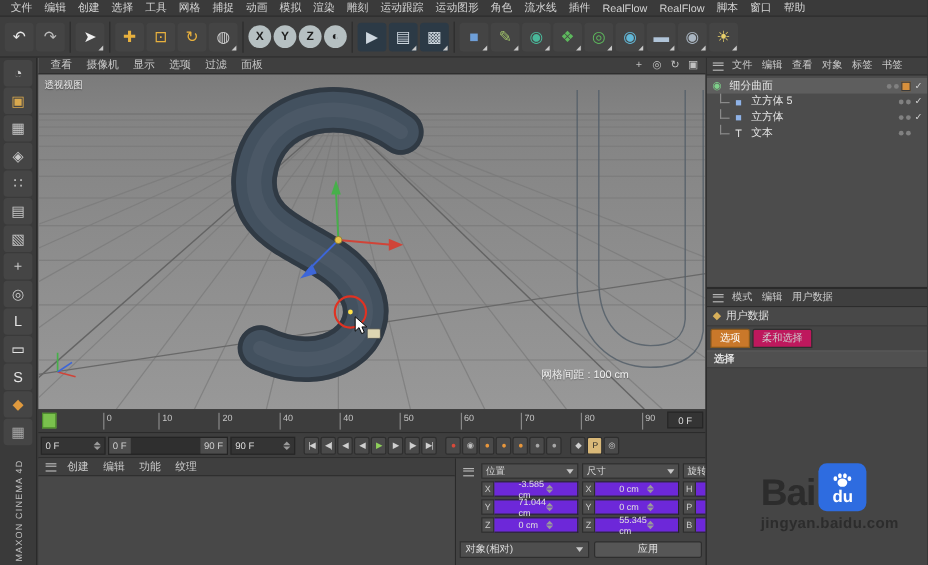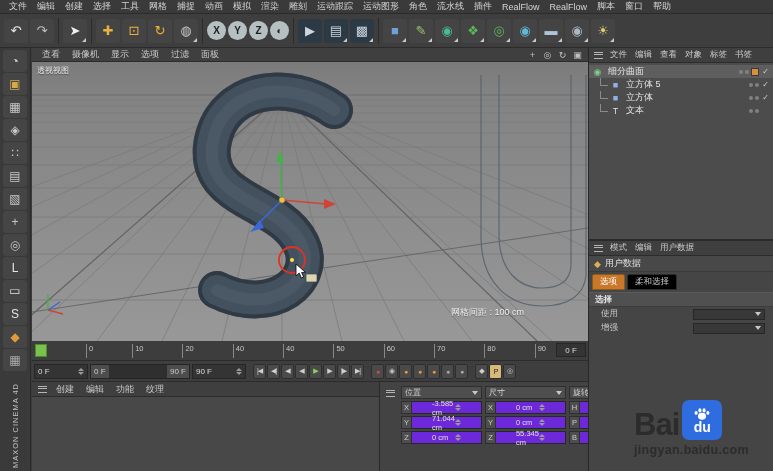--- a/index.html
+++ b/index.html
@@ -122,33 +122,33 @@
   .vdot{width:4px;height:4px;border-radius:50%;background:#818181;}
   .tree-check{font-size:8px;color:#cfcfcf;width:9px;text-align:center;}
   .tree-tag{display:none;width:8px;height:8px;background:#d8903c;border:1px solid #3a3a3a;box-sizing:border-box;}
   .tree-row.tagged .tree-tag{display:block;}
 
   .am{flex:1;display:flex;flex-direction:column;overflow:hidden;}
   .am-tool{height:15px;display:flex;align-items:center;font-size:9px;color:#e0e0e0;padding:0 5px;background:#484848;
            border-bottom:1px solid #3a3a3a;flex:0 0 auto;}
   .am-tool-icon{color:#d8b05a;margin-right:4px;font-size:9px;}
   .am-tabs{display:flex;padding:2px 3px 0 3px;gap:2px;flex:0 0 auto;}
-  .am-tab{font-size:8.5px;color:#ccc;background:#000000;border:1px solid #2e2e2e;padding:1px 7px;border-radius:2px 2px 0 0;}
+  .am-tab{font-size:8.5px;color:#ccc;background:#be185d;border:1px solid #2e2e2e;padding:1px 7px;border-radius:2px 2px 0 0;}
   .am-tab.active{background:var(--accent);color:#fff;border-color:#8a5a1e;}
   .am-section{height:13px;display:flex;align-items:center;font-weight:bold;font-size:8.5px;color:#e2e2e2;background:#505050;
               border-top:1px solid #5a5a5a;border-bottom:1px solid #3c3c3c;padding:0 6px;margin-top:2px;flex:0 0 auto;}
   .am-row{display:flex;align-items:center;height:13px;font-size:8.5px;color:#cfcfcf;padding:0 6px 0 12px;flex:0 0 auto;}
   .am-label{width:88px;white-space:nowrap;overflow:hidden;}
   .chk{width:9px;height:9px;background:#383838;border:1px solid #272727;font-size:7px;line-height:9px;text-align:center;
        color:#e0e0e0;margin-left:4px;box-sizing:content-box;}
   .am-vrow{display:flex;align-items:center;height:14px;font-size:8.5px;color:#cfcfcf;padding:0 8px 0 12px;gap:4px;flex:0 0 auto;}
   .am-vbox{flex:1;max-width:78px;height:11px;background:#383838;border:1px solid #272727;display:flex;align-items:center;padding:0 3px;box-sizing:border-box;}
 
   
-  .watermark{position:absolute;left:634px;top:400px;z-index:50;pointer-events:none;}
+  .watermark{position:absolute;left:634px;top:386px;z-index:50;pointer-events:none;}
   .wm-row{display:flex;align-items:flex-end;}
   .wm-bai{font-size:31px;line-height:30px;font-weight:bold;color:rgba(35,35,35,.72);letter-spacing:-1px;}
   .wm-box{width:40px;height:40px;margin-left:3px;border-radius:7px;background:#2e6ce0;display:flex;flex-direction:column;
           align-items:center;justify-content:center;color:#fff;font-weight:bold;font-size:14px;line-height:13px;}
   .wm-box svg{width:18px;height:14px;display:block;}
   .wm-url{font-size:12.5px;font-weight:bold;color:rgba(35,35,35,.72);margin-top:3px;letter-spacing:.3px;}
 </style>
 </head>
 <body>
 
@@ -532,20 +532,27 @@
                 <span>0 °</span>
               <span class="spinners">
                   <i class="up"></i>
                   <i class="dn"></i>
                 </span>
               </span>
           </div>
           </div>
       </div>
     </div>
+    <div class="coords-footer">
+      <div class="mode-dd">
+        <span>对象(相对)</span>
+          <span class="caret"></span>
+      </div>
+      <div class="apply-btn">应用</div>
+    </div>
   </div>
 
   <div class="rightpanel">
 
     <div class="om">
       <div class="panel-menu">
         <span class="burger"></span>
         <span style="display:flex">
 
         <span class="panel-menu-item">文件</span>
@@ -624,36 +631,20 @@
       </div>
       <div class="am-tabs">
 
       <span class="am-tab active">选项</span>
           <span class="am-tab">柔和选择</span>
         </div>
       <div class="am-section">选择</div>
       <div>
 
 
-        </div>
-      <div>
-
-          <div class="am-vrow">
-            <span class="am-label">使用</span>
-            <span class="am-vbox">
-              <span class="caret"></span>
-            </span>
-          </div>
-
-          <div class="am-vrow">
-            <span class="am-label">增强</span>
-            <span class="am-vbox">
-              <span class="caret"></span>
-            </span>
-          </div>
         </div>
     </div>
   </div>
 
   <div class="watermark">
     <div class="wm-row">
       <span class="wm-bai">Bai</span>
       <span class="wm-box" style="background: rgb(46, 108, 224);">
         <svg viewBox="0 0 24 16">
           <g fill="#ffffff">

